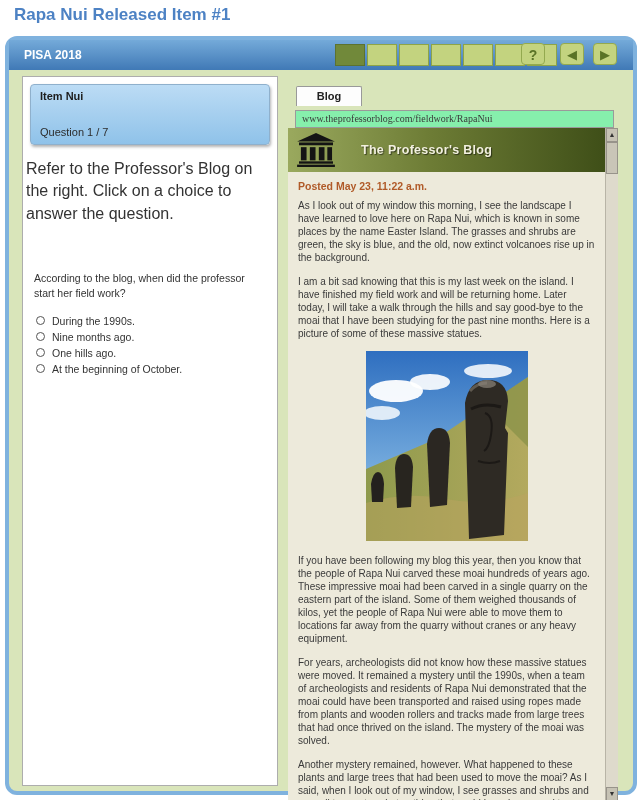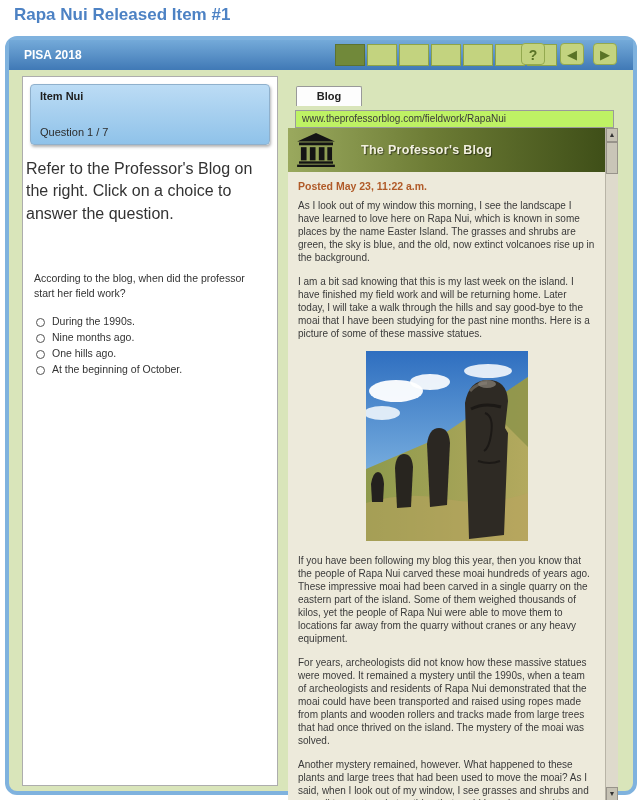--- a/index.html
+++ b/index.html
@@ -52,41 +52,41 @@
     box-shadow:1px 2px 3px rgba(0,0,0,0.3);
   }
   .qtitle { font-size:11px; font-weight:bold; color:#1d1d1d; margin-bottom:5px; }
   .qnum { font-size:11px; color:#2c2c2c;margin-top:24px; }
   .instructions {
     margin:13px 3px 0; font-size:16px; color:#333;
     line-height:1.4;
   }
   .question { margin:46px 11px 0; font-size:10.5px; color:#333; line-height:1.4; }
   .options { margin:14px 11px 0; }
-  .option { display:flex; align-items:flex-end; margin-bottom:4px; font-size:10.5px; color:#333; cursor:pointer; }
+  .option { display:flex; align-items:center; margin-bottom:4px; font-size:10.5px; color:#333; cursor:pointer; }
   .radio {
     width:7px; height:7px; border:1px solid #555; border-radius:50%;
     margin:0 7px 0 2px; background:#fff; flex:none;
   }
 
   
   .bpanel { position:absolute; left:279px; top:16px; width:330px; height:716px; }
   .tab {
     margin-left:8px; width:64px; height:19px;
     background:#fdfdfd; border:1px solid #999; border-bottom:none;
     border-radius:2px 2px 0 0;
     font-size:11px; font-weight:bold; color:#222;
     text-align:center; line-height:19px; cursor:pointer;
     position:relative; z-index:2;
   }
   .urlrow { height:22px; padding:2px 4px 1px 7px; box-sizing:border-box; }
   .url-input {
     width:100%; height:18px; box-sizing:border-box;
-    background:#bef264; border:1px solid #9a9a9a;
-    font-family:Liberation Sans, sans-serif;
+    background:#86efac; border:1px solid #9a9a9a;
+    font-family:Liberation Serif, serif;
     font-size:10px; color:#3a3a3a; padding:0 6px;
   }
   .bmain { display:flex; height:673px; }
   .bcontent { width:317px; background:#edeadb; overflow:hidden; }
   .bheader {
     height:44px; display:flex; align-items:center;
     background:linear-gradient(to right,#9aa95e 0%,#6d7c35 45%,#3f4f18 100%);
   }
   .temple { margin-left:9px; flex:none; }
   .btitle {

